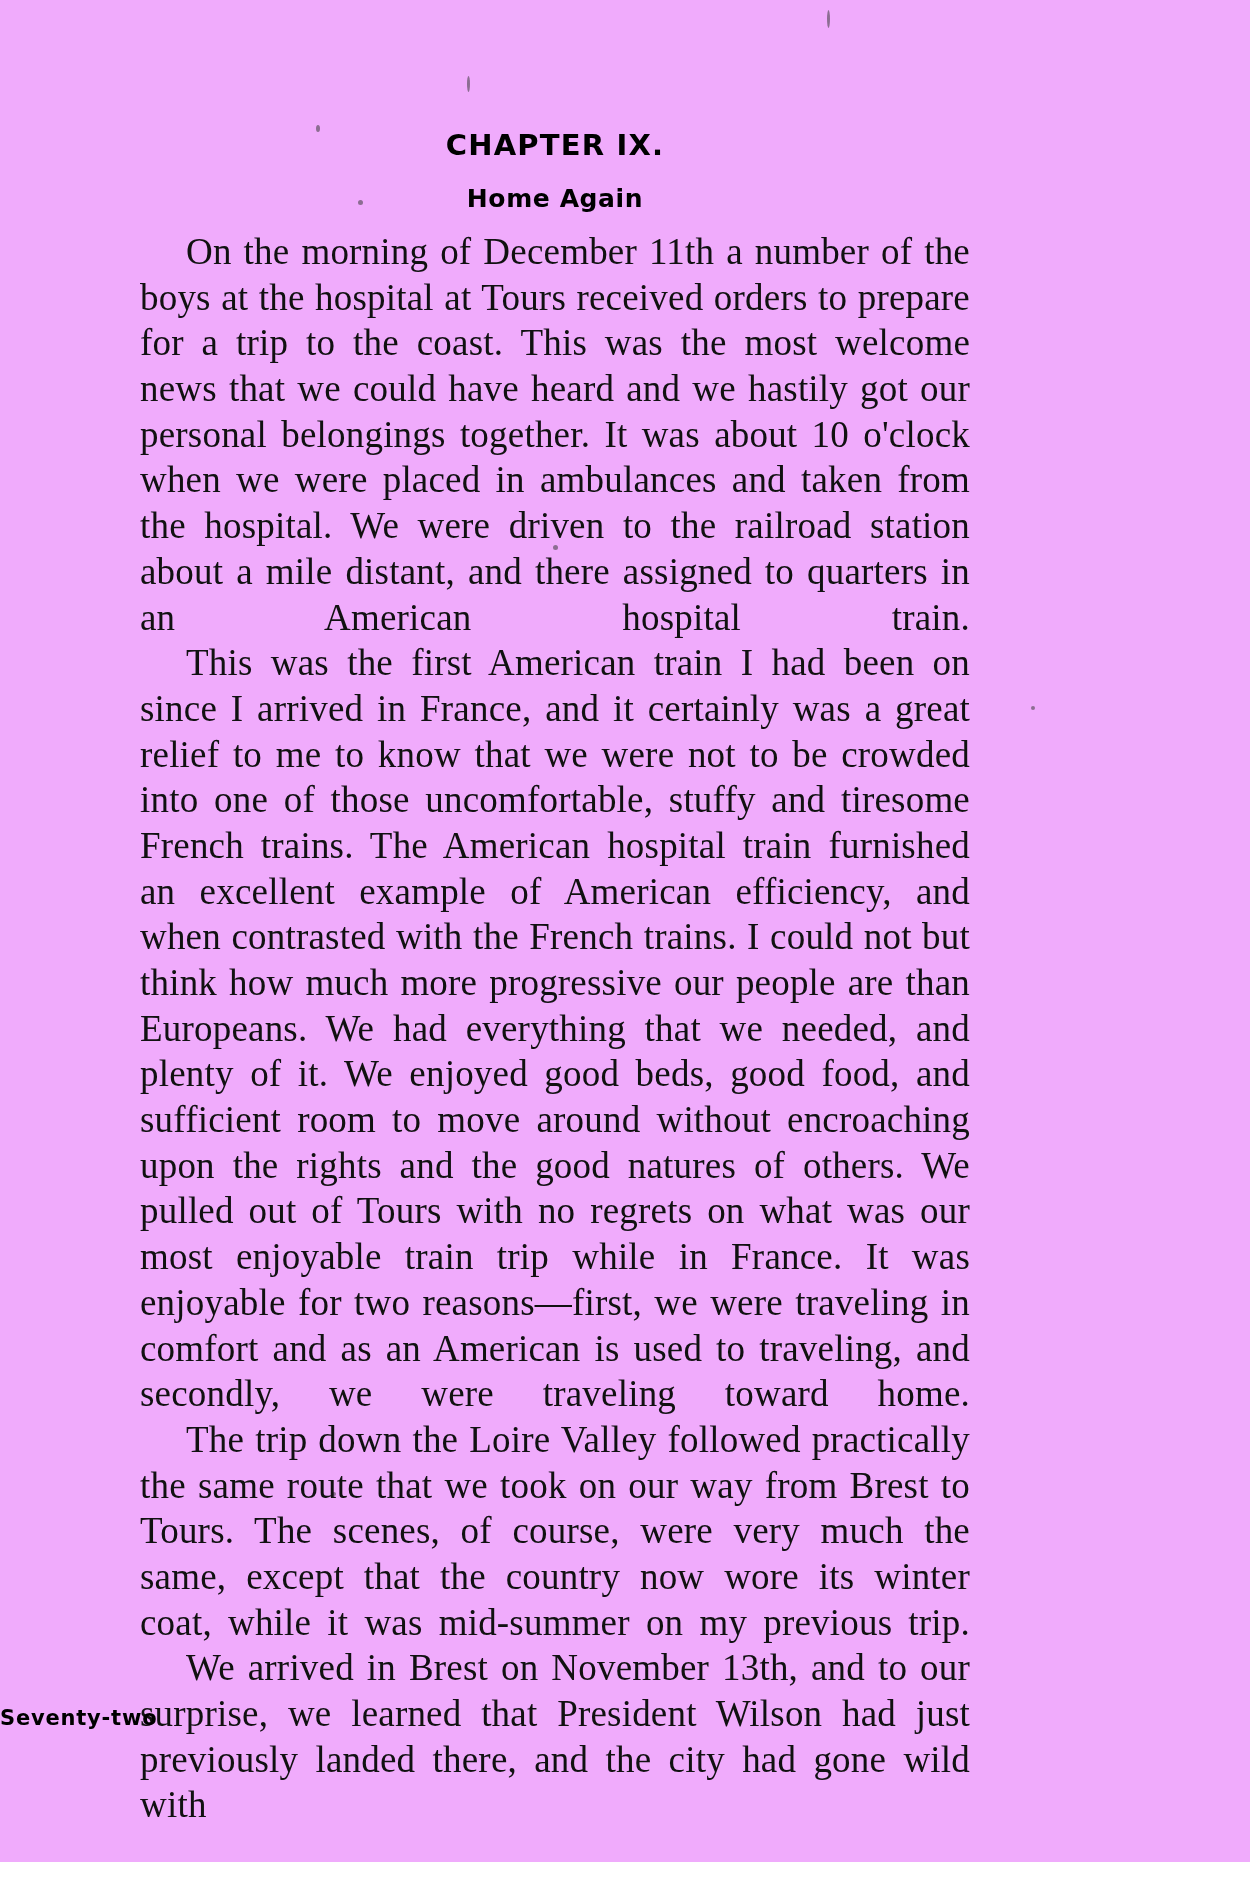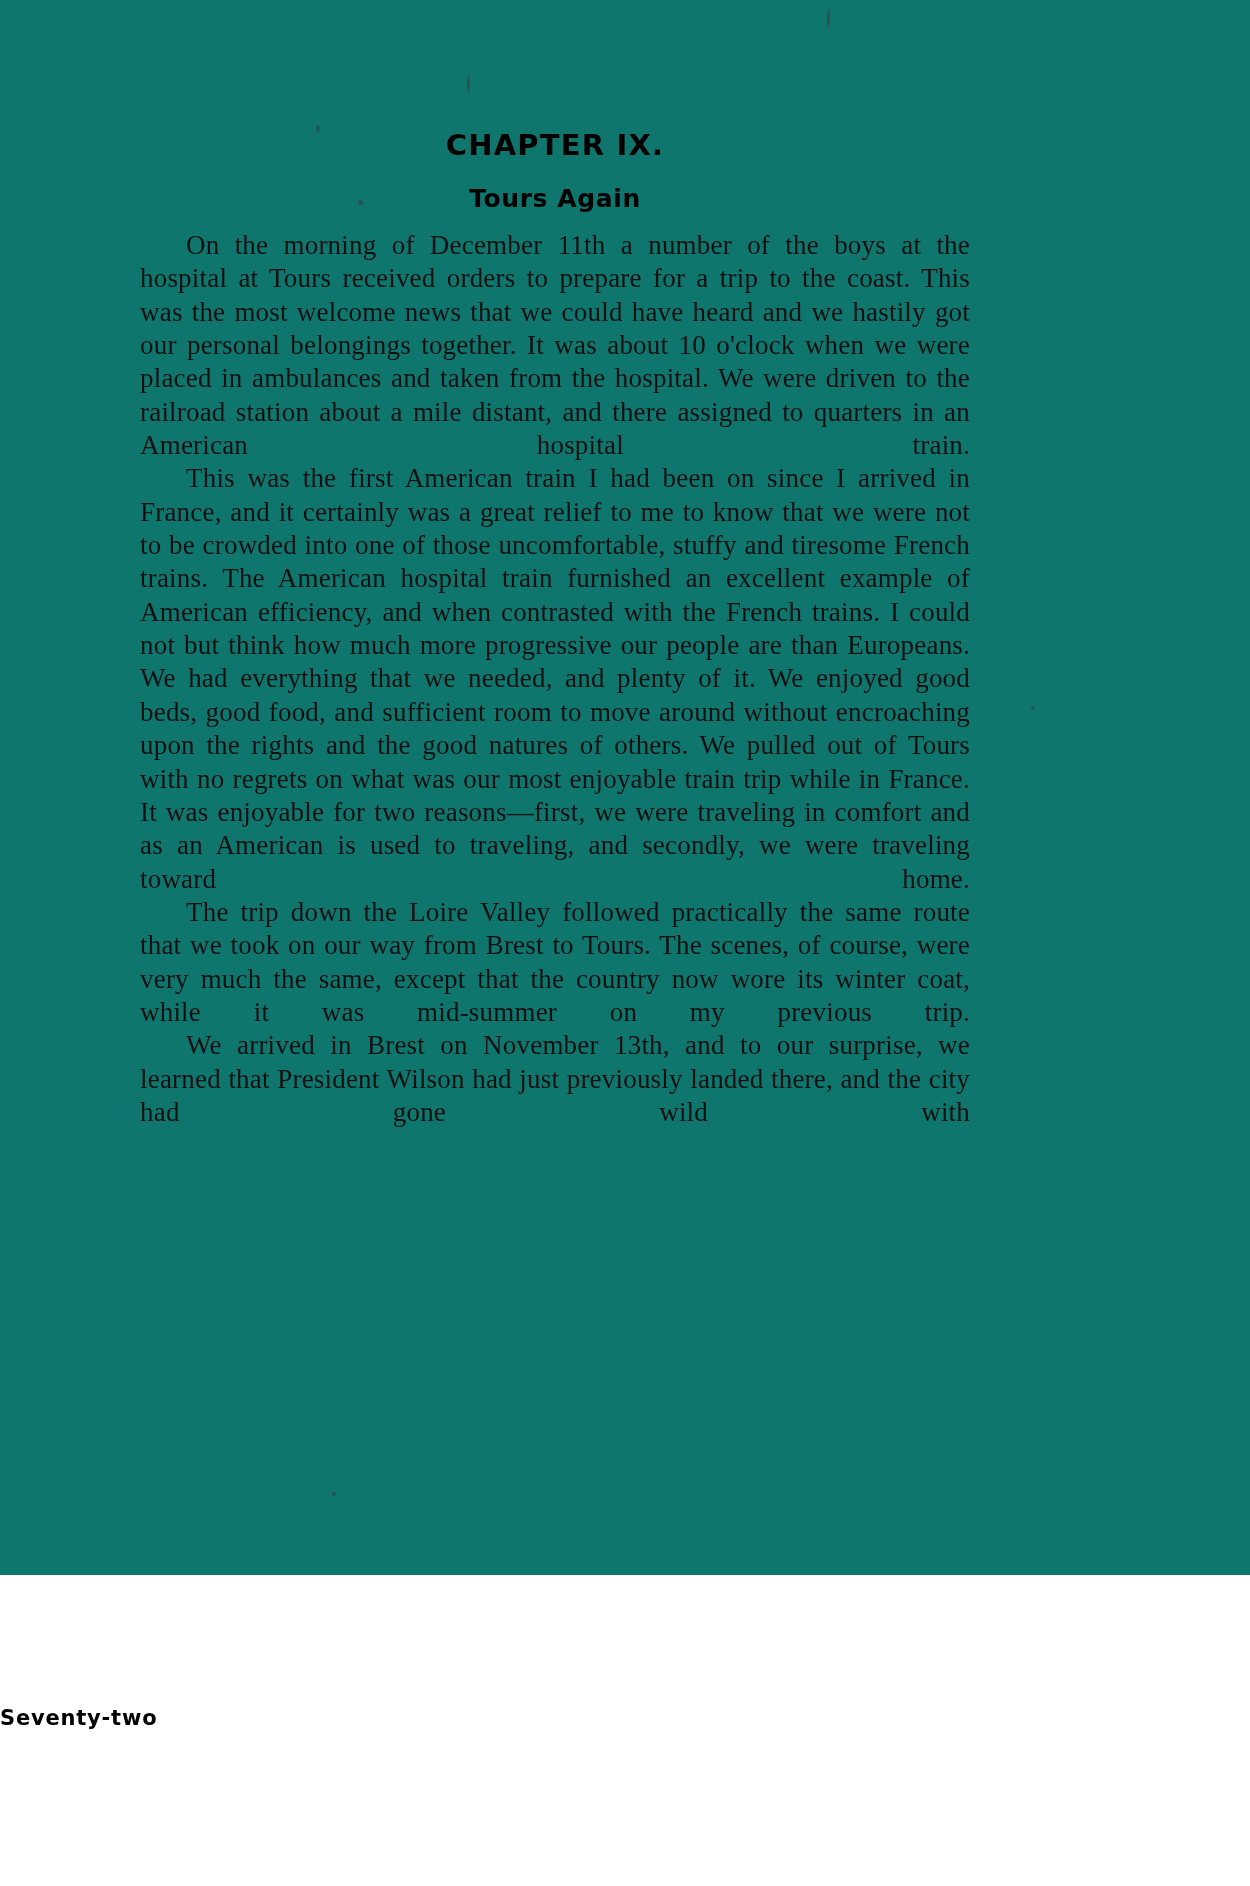--- a/index.html
+++ b/index.html
@@ -13,22 +13,22 @@
     font-family: "Liberation Serif", serif;
     color: #0d0d0d;
     position: relative;
     overflow: hidden;
   }
   .page {
     position: absolute;
     top: 0;
     left: 0;
     width: 1250px;
-    height: 1575px;
-    background: #0f766e;
+    height: 1862px;
+    background: #f0abfc;
   }
   .content {
     position: absolute;
     left: 140px;
     top: 128px;
     width: 830px;
   }
   .chapter-title {
     text-align: center;
     font-family: "DejaVu Sans", sans-serif;
@@ -44,21 +44,21 @@
     font-weight: bold;
     font-size: 25px;
     letter-spacing: 0.6px;
     margin: 0 0 16px 0;
     color: #000;
   }
   p.body-par {
     margin: 0;
     text-align: justify;
     text-justify: inter-word;
-    font-size: 27px;
+    font-size: 37px;
     line-height: 1.235;
     text-indent: 46px;
     letter-spacing: 0.2px;
     word-spacing: 0.5px;
     color: #111;
   }
   p.body-par.last-line-stretch {
     text-align-last: justify;
   }
   .page-number {
@@ -91,21 +91,21 @@
   <span class="speck" style="left:316px; top:125px; width:4px; height:7px;"></span>
   <span class="speck" style="left:358px; top:200px; width:5px; height:5px;"></span>
   <span class="speck" style="left:553px; top:545px; width:5px; height:5px;"></span>
   <span class="speck" style="left:1031px; top:706px; width:4px; height:4px;"></span>
   <span class="speck" style="left:332px; top:1492px; width:4px; height:4px;"></span>
 
   <div class="content">
 
     <h1 class="chapter-title">CHAPTER IX.</h1>
 
-    <h2 class="chapter-subtitle">Tours Again</h2>
+    <h2 class="chapter-subtitle">Home Again</h2>
 
     <p class="body-par last-line-stretch">On the morning of December 11th a number of the boys at the hospital at Tours received orders to prepare for a trip to the coast.  This was the most welcome news that we could have heard and we hastily got our personal belongings together.  It was about 10 o'clock when we were placed in ambulances and taken from the hospital.  We were driven to the railroad station about a mile distant, and there assigned to quarters in an American hospital train.</p>
 
     <p class="body-par last-line-stretch">This was the first American train I had been on since I arrived in France, and it certainly was a great relief to me to know that we were not to be crowded into one of those uncomfortable, stuffy and tiresome French trains.  The American hospital train furnished an excellent example of American efficiency, and when contrasted with the French trains. I could not but think how much more progressive our people are than Europeans. We had everything that we needed, and plenty of it.  We enjoyed good beds, good food, and sufficient room to move around without encroaching upon the rights and the good natures of others.  We pulled out of Tours with no regrets on what was our most enjoyable train trip while in France.  It was enjoyable for two reasons—first, we were traveling in comfort and as an American is used to traveling, and secondly, we were traveling toward home.</p>
 
     <p class="body-par last-line-stretch">The trip down the Loire Valley followed practically the same route that we took on our way from Brest to Tours.  The scenes, of course, were very much the same, except that the country now wore its winter coat, while it was mid-summer on my previous trip.</p>
 
     <p class="body-par last-line-stretch">We arrived in Brest on November 13th, and to our surprise, we learned that President Wilson had just previously landed there, and the city had gone wild with</p>
 
   </div>

